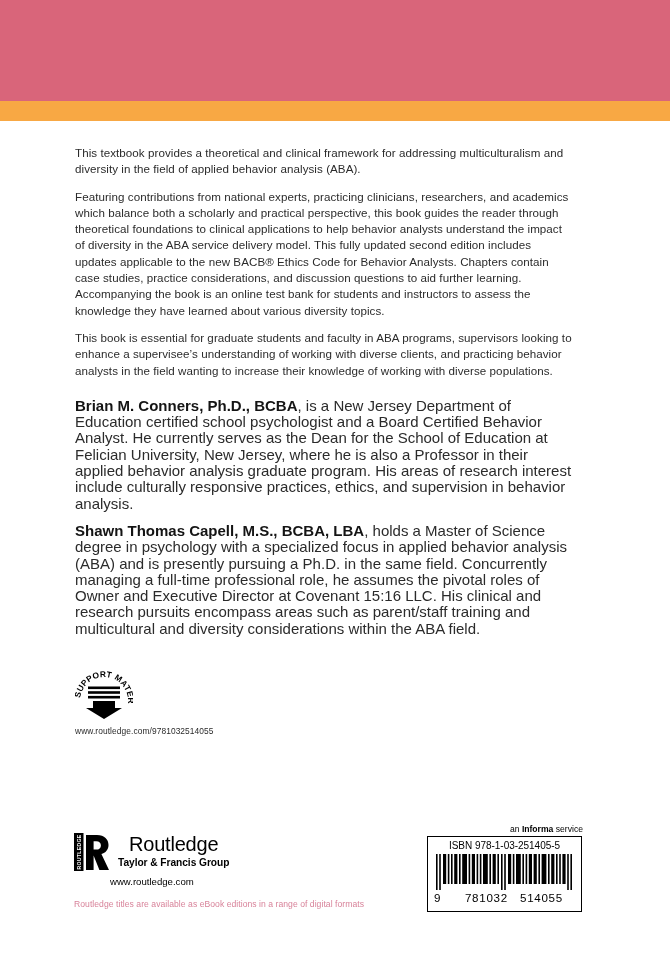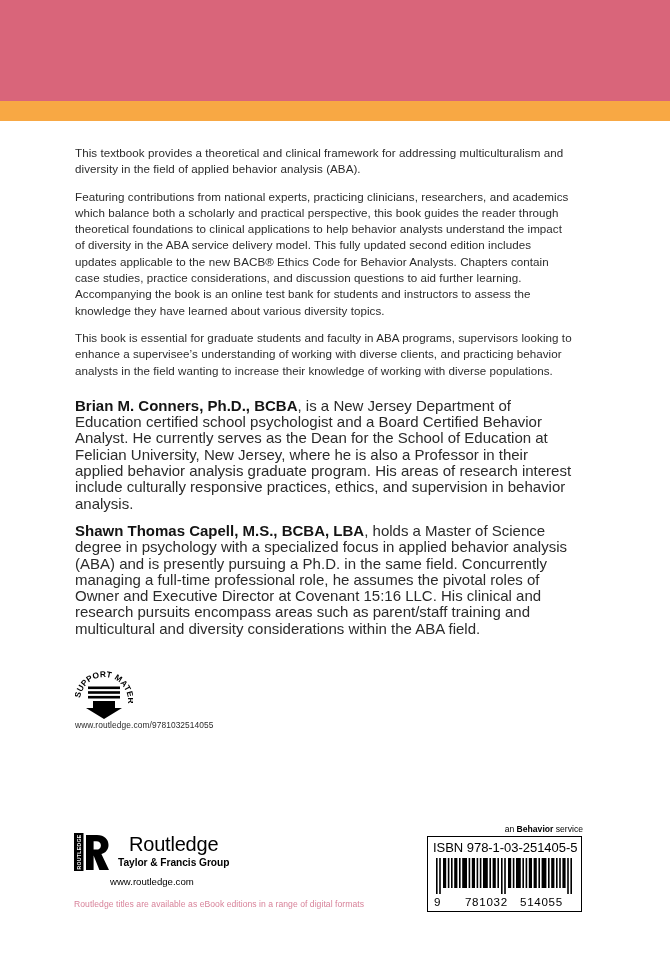--- a/index.html
+++ b/index.html
@@ -73,20 +73,21 @@
     top: 668px;
     width: 260px;
   }
   .support-badge {
     width: 58px;
     height: 52px;
     position: relative;
   }
   .support-badge svg { display: block; }
   .support-url {
+    margin-top: 6px;
     font-size: 8.4px;
     color: #2b2b2b;
     letter-spacing: 0.01em;
   }
 
   
   .footer-logo {
     position: absolute;
     left: 74px;
     top: 833px;
@@ -152,21 +153,21 @@
     left: 427px;
     top: 836px;
     width: 155px;
     height: 76px;
     border: 1px solid #000000;
     background: #ffffff;
     box-sizing: border-box;
     padding: 3px 5px 0 5px;
   }
   .isbn-text {
-    font-size: 13px;
+    font-size: 10px;
     text-align: center;
     color: #000000;
     letter-spacing: -0.003em;
     white-space: nowrap;
   }
   .barcode-bars {
     margin-top: 3px;
     height: 36px;
     display: block;
   }
@@ -233,21 +234,21 @@
       <div class="logo-words">
         <div class="logo-name">Routledge</div>
         <div class="logo-sub">Taylor &amp; Francis Group</div>
       </div>
     </div>
     <div class="logo-url">www.routledge.com</div>
   </div>
 
   <div class="ebook-note">Routledge titles are available as eBook editions in a range of digital formats</div>
 
-  <div class="informa"><span>an </span><b>Behavior</b><span> service</span></div>
+  <div class="informa"><span>an </span><b>Informa</b><span> service</span></div>
 
   <div class="barcode-box">
     <div class="isbn-text">ISBN 978-1-03-251405-5</div>
     <svg class="barcode-bars" viewBox="0 0 143 36" preserveAspectRatio="none" xmlns="http://www.w3.org/2000/svg">
       <g fill="#000000">
         <rect x="3" y="0" width="1.6" height="36"></rect>
         <rect x="6.2" y="0" width="1.6" height="36"></rect>
         <rect x="10" y="0" width="3.2" height="30"></rect>
         <rect x="14.8" y="0" width="1.6" height="30"></rect>
         <rect x="18" y="0" width="1.6" height="30"></rect>

